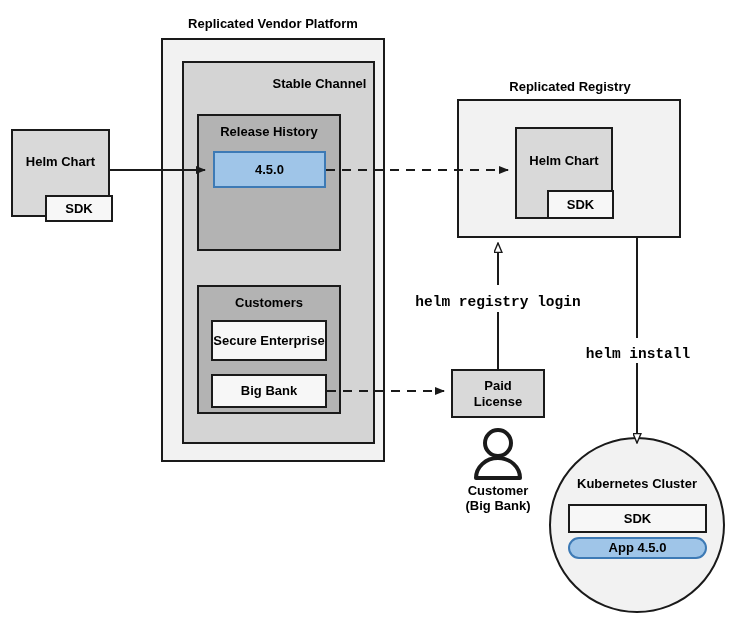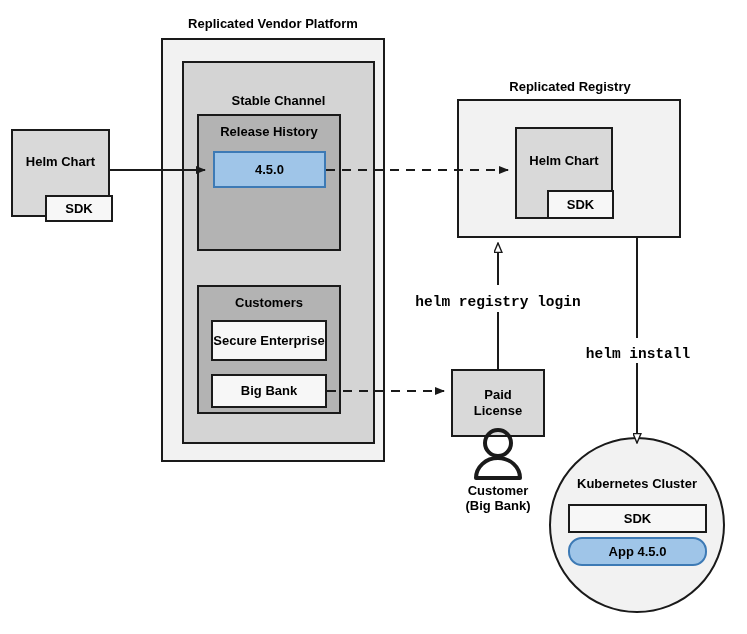--- a/index.html
+++ b/index.html
@@ -90,21 +90,21 @@
   <div class="abs box fill-light" style="left:11px; top:129px; width:99px; height:88px;">
     <div class="box-label" style="margin-bottom:22px;">Helm Chart</div>
   </div>
   <div class="abs box fill-white" style="left:45px; top:195px; width:68px; height:27px;">
     <div class="box-label">SDK</div>
   </div>
 
   <div class="abs box fill-lightest" style="left:161px; top:38px; width:224px; height:424px;"></div>
 
   <div class="abs box fill-mid" style="left:182px; top:61px; width:193px; height:383px; display:block;">
-    <div class="box-label" style="margin-top:30px;">Stable Channel</div>
+    <div class="box-label" style="margin-top:13px;padding-left:41px;">Stable Channel</div>
   </div>
 
   <div class="abs box fill-dark" style="left:197px; top:114px; width:144px; height:137px; display:block;">
     <div class="box-label" style="margin-top:8px;">Release History</div>
   </div>
 
   <div class="abs box fill-blue" style="left:213px; top:151px; width:113px; height:37px;">
     <div class="box-label text-blue">4.5.0</div>
   </div>
 
@@ -123,42 +123,42 @@
 
   <div class="abs box fill-lightest" style="left:457px; top:99px; width:224px; height:139px;"></div>
 
   <div class="abs box fill-light" style="left:515px; top:127px; width:98px; height:92px;">
     <div class="box-label" style="margin-bottom:24px;">Helm Chart</div>
   </div>
   <div class="abs box fill-white" style="left:547px; top:190px; width:67px; height:29px;">
     <div class="box-label">SDK</div>
   </div>
 
-  <div class="abs box fill-light centered-stack" style="left:451px; top:369px; width:94px; height:68px;">
+  <div class="abs box fill-light centered-stack" style="left:451px; top:369px; width:94px; height:49px;">
     <div class="box-label">Paid</div>
     <div class="box-label">License</div>
   </div>
 
   <div class="abs title-label" style="left:433px; top:483px; width:130px;text-align:center;">Customer</div>
   <div class="abs title-label" style="left:433px; top:498px; width:130px;">(Big Bank)</div>
 
   <div class="abs mono-label" style="left:571px; top:346px; width:134px;">helm install</div>
 
   <div class="abs mono-label" style="left:398px; top:294px; width:200px;">helm registry login</div>
 
   <div class="abs" style="left:549px; top:437px; width:176px; height:176px;
               border:2px solid #1a1a1a; border-radius:50%; background:#f2f2f2;"></div>
 
   <div class="abs title-label" style="left:549px; top:476px; width:176px;">Kubernetes Cluster</div>
 
   <div class="abs box fill-white" style="left:568px; top:504px; width:139px; height:29px;">
     <div class="box-label">SDK</div>
   </div>
 
-  <div class="abs box fill-blue" style="left:568px; top:537px; width:139px; height:29px;border-radius:14px;">
+  <div class="abs box fill-blue" style="left:568px; top:537px; width:139px; height:22px;border-radius:14px;">
     <div class="box-label text-blue">App 4.5.0</div>
   </div>
 
   <svg class="overlay" viewBox="0 0 747 634" xmlns="http://www.w3.org/2000/svg">
     <defs>
       <marker id="arrowFilled" markerWidth="10" markerHeight="8" refX="9" refY="4" orient="auto" markerUnits="userSpaceOnUse">
         <path d="M0,0 L10,4 L0,8 z" fill="#1a1a1a"></path>
       </marker>
       <marker id="arrowOpen" markerWidth="11" markerHeight="9" refX="10" refY="4.5" orient="auto" markerUnits="userSpaceOnUse">
         <path d="M0.5,0.5 L10,4.5 L0.5,8.5 z" fill="#ffffff" stroke="#1a1a1a" stroke-width="1.4"></path>

